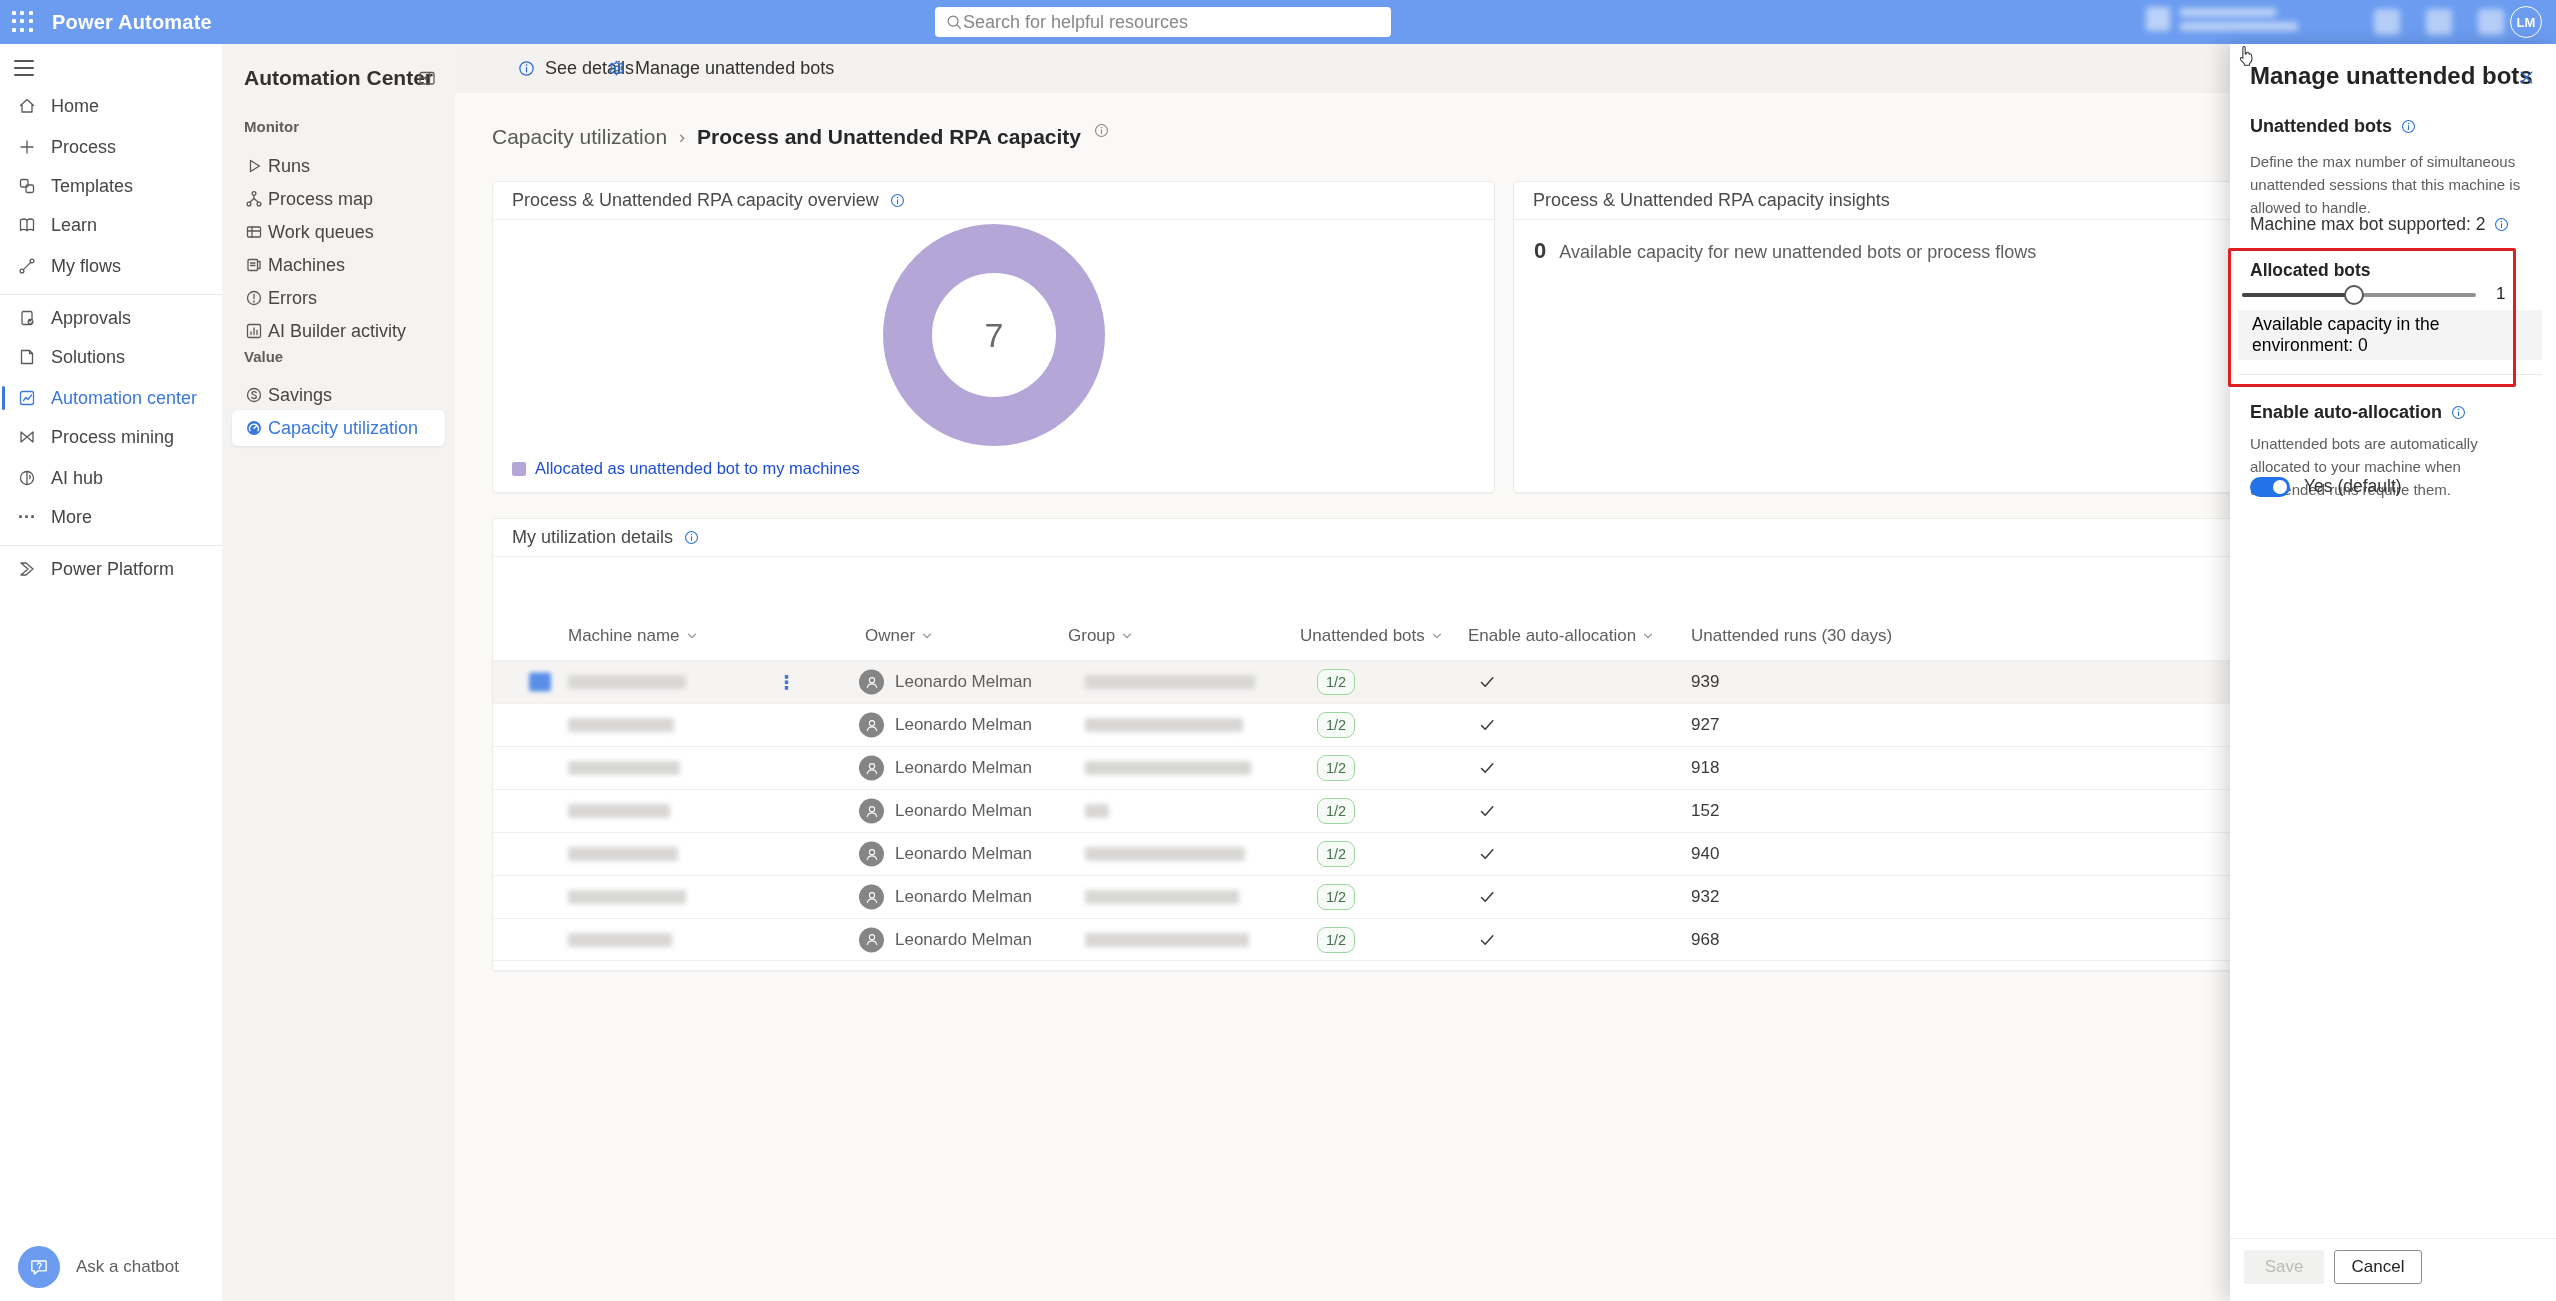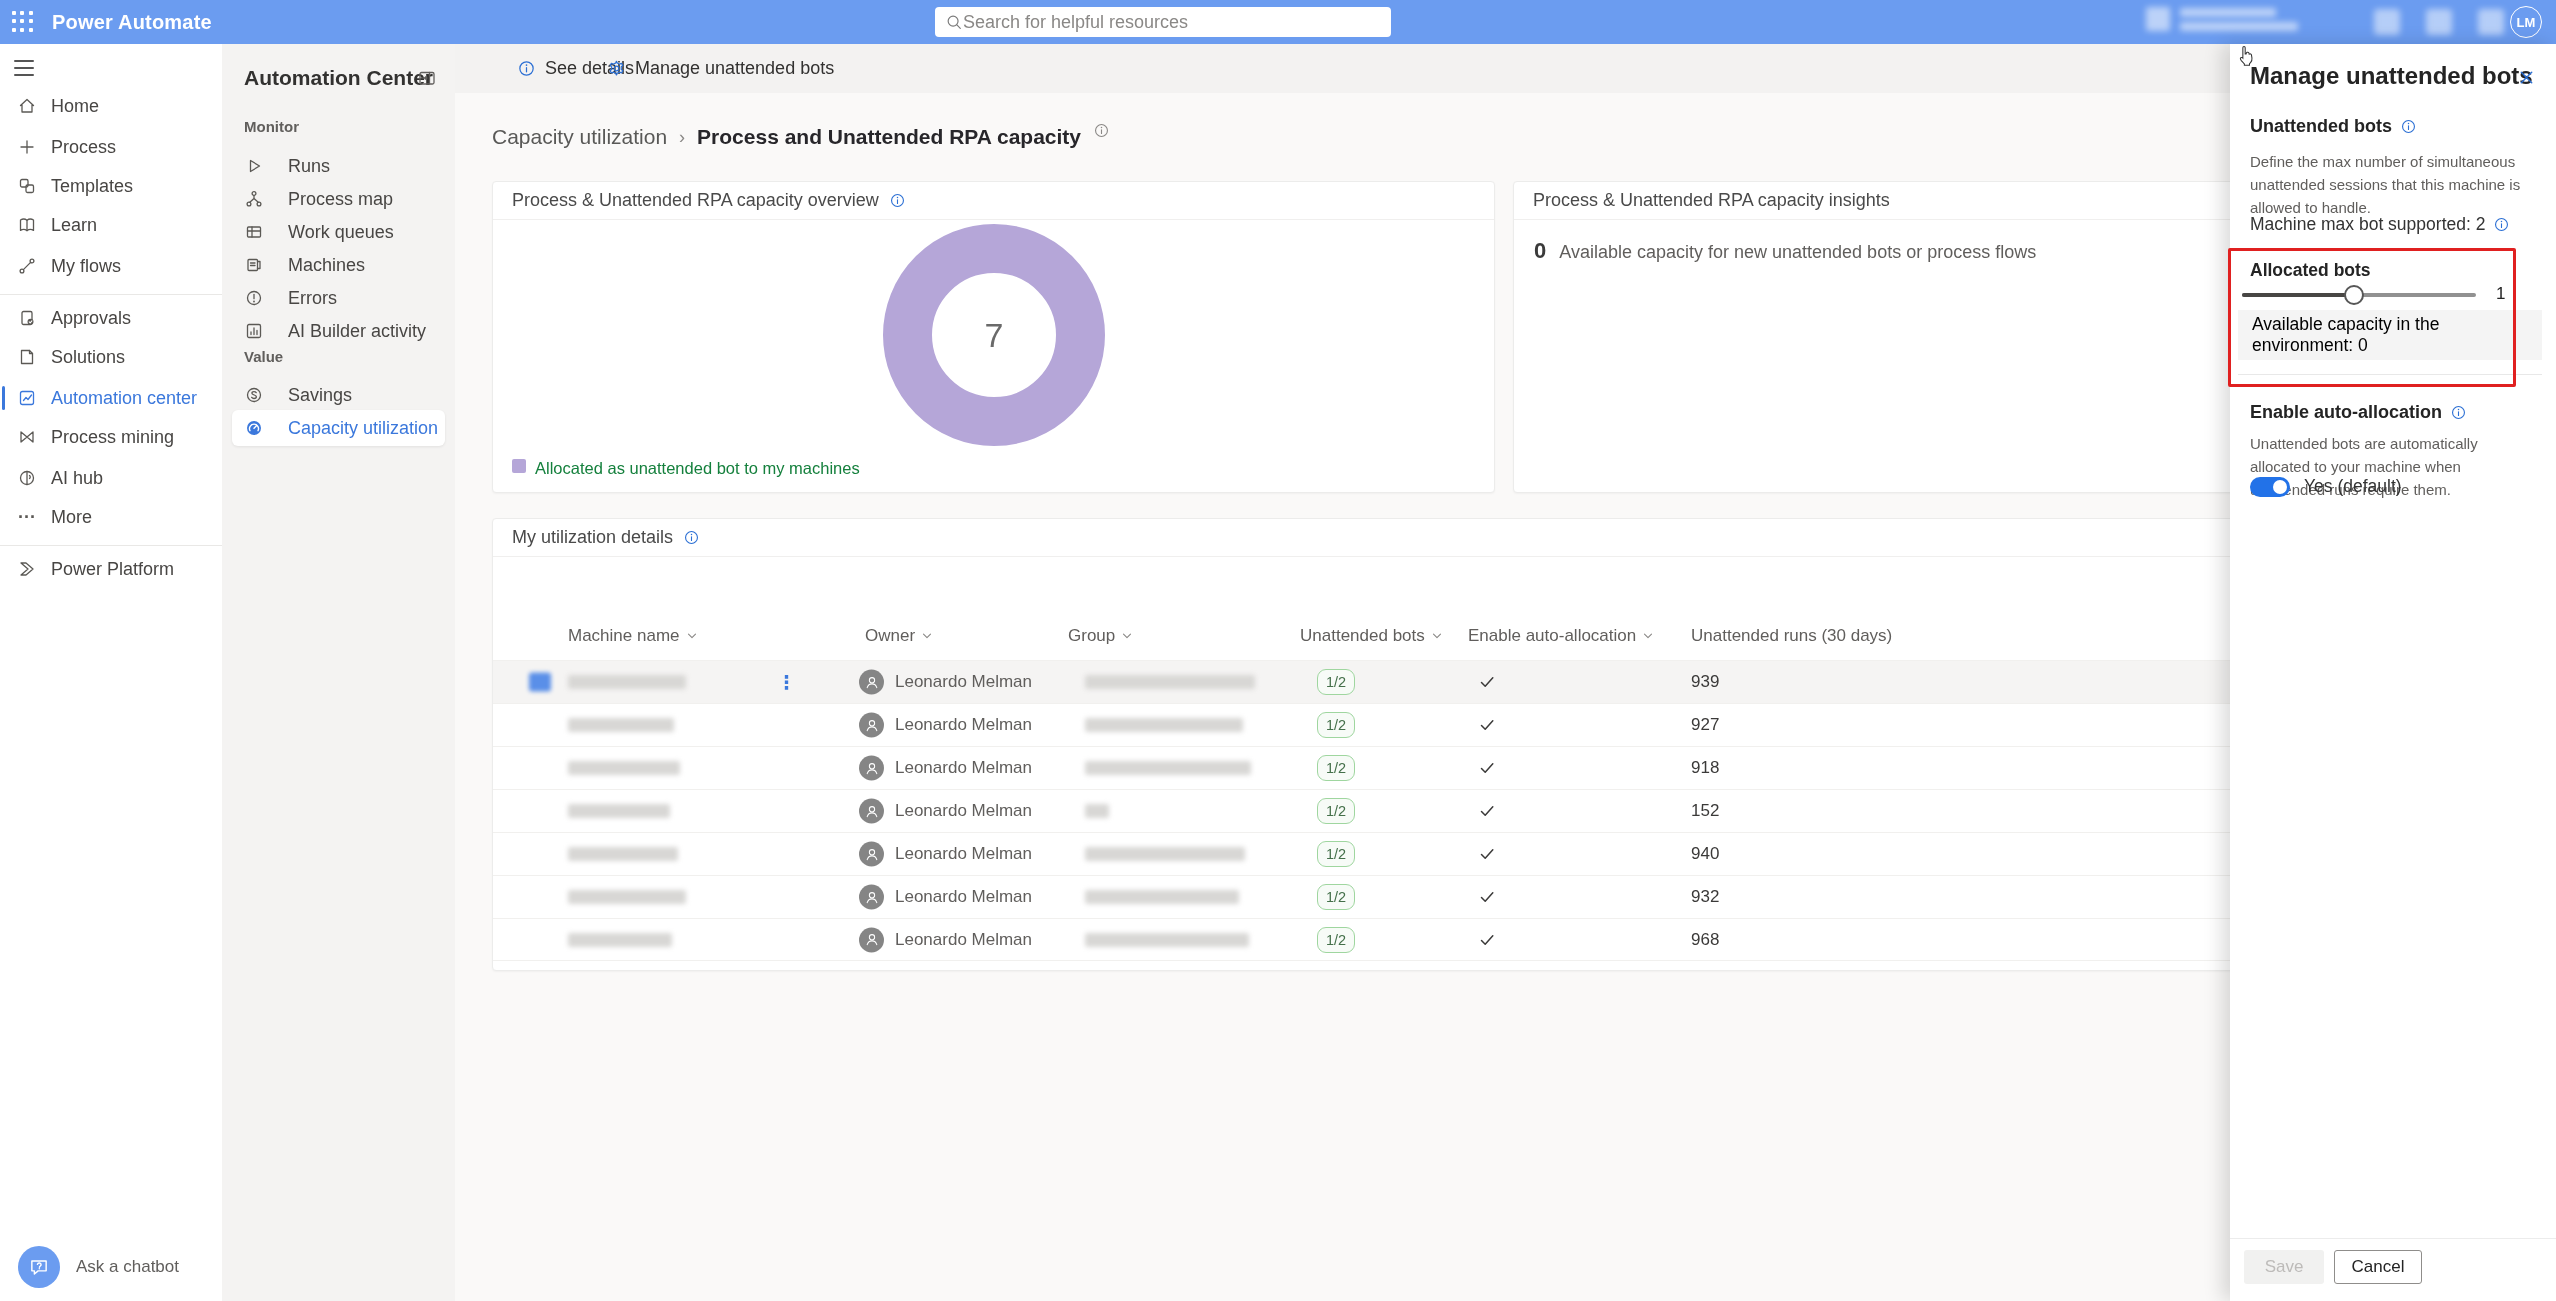--- a/index.html
+++ b/index.html
@@ -38,41 +38,41 @@
   .chatbot .bubble{width:42px;height:42px;border-radius:50%;background:#6b9cf0;color:#fff;display:flex;align-items:center;justify-content:center}
   .chatbot span{margin-left:16px;font-size:17px;color:#605e5c}
 
   
   .nav2{position:absolute;left:222px;top:44px;width:233px;height:1257px;background:#f4f3f2;z-index:10}
   .nav2-title{position:absolute;left:22px;top:22px;font-size:21px;font-weight:700;color:#323130}
   .collapse-btn{position:absolute;right:18px;top:24px;color:#605e5c;cursor:pointer}
   .nav2-sec{position:absolute;left:22px;font-size:15px;font-weight:700;color:#605e5c}
   .nav2-item{position:absolute;left:10px;width:213px;height:36px;display:flex;align-items:center;border-radius:6px;cursor:pointer;color:#484644;font-size:18px}
   .nav2-item .ric{width:20px;height:20px;margin-left:12px;color:#5b5955;flex:none}
-  .nav2-item span{margin-left:24px;white-space:nowrap}
+  .nav2-item span{margin-left:4px;white-space:nowrap}
   .nav2-item.active{background:#fff;box-shadow:0 1px 3px rgba(0,0,0,.08);color:#3b78dc}
 
   
   .main{position:absolute;left:455px;top:44px;width:2101px;height:1257px}
   .cmdbar{position:absolute;left:0;top:0;width:2101px;height:49px;background:#f3f2f1}
   .cmd{position:absolute;top:0;height:49px;display:flex;align-items:center;gap:9px;cursor:pointer;font-size:18px;color:#323130}
   .cmd .ric{color:#2b6fd4}
   .crumbs{position:absolute;left:37px;top:81px;display:flex;align-items:center;font-size:21px;color:#595957}
   .crumbs .sep{margin:0 12px;color:#8a8886;font-size:18px}
   .crumbs .cur{font-weight:700;color:#27262a;cursor:default}
   .crumbs .parent{cursor:pointer}
   .crumbs .ric{color:#8a8886;margin-left:12px;position:relative;top:-7px}
 
   .card{position:absolute;background:#fff;border:1px solid #ececeb;border-radius:4px;box-shadow:0 1px 2px rgba(0,0,0,.04)}
   .card-h{position:absolute;left:0;top:0;right:0;height:38px;border-bottom:1px solid #f0efee;display:flex;align-items:center;padding-left:19px;font-size:18px;color:#4a4a4a}
   .card-h .ric{color:#2b6fd4;margin-left:10px}
 
   .donut{position:absolute;left:390px;top:42px;width:222px;height:222px;border-radius:50%;border:49px solid #b5a6d8;display:flex;align-items:center;justify-content:center}
   .donut b{font-size:34px;font-weight:400;color:#6a6a6a}
-  .legend{position:absolute;left:19px;top:277px;display:flex;align-items:flex-start;font-size:16.5px;color:#15803d}
+  .legend{position:absolute;left:19px;top:277px;display:flex;align-items:center;font-size:16.5px;color:#1d4ed8}
   .legend i{width:14px;height:14px;background:#b5a6d8;border-radius:2px;margin-right:9px}
 
   .metricrow{position:absolute;left:20px;top:56px;display:flex;align-items:baseline}
   .metricrow b{font-size:22px;font-weight:700;color:#3b3b3b}
   .metricrow span{font-size:18px;color:#605e5c;margin-left:13px}
 
   
   .tbl-h-row{position:absolute;left:0;top:95px;right:0;height:46px}
   .th{position:absolute;top:12px;display:flex;align-items:center;gap:6px;font-size:17px;color:#605e5c;cursor:pointer;white-space:nowrap}
   .th .ric{color:#8a8886}

